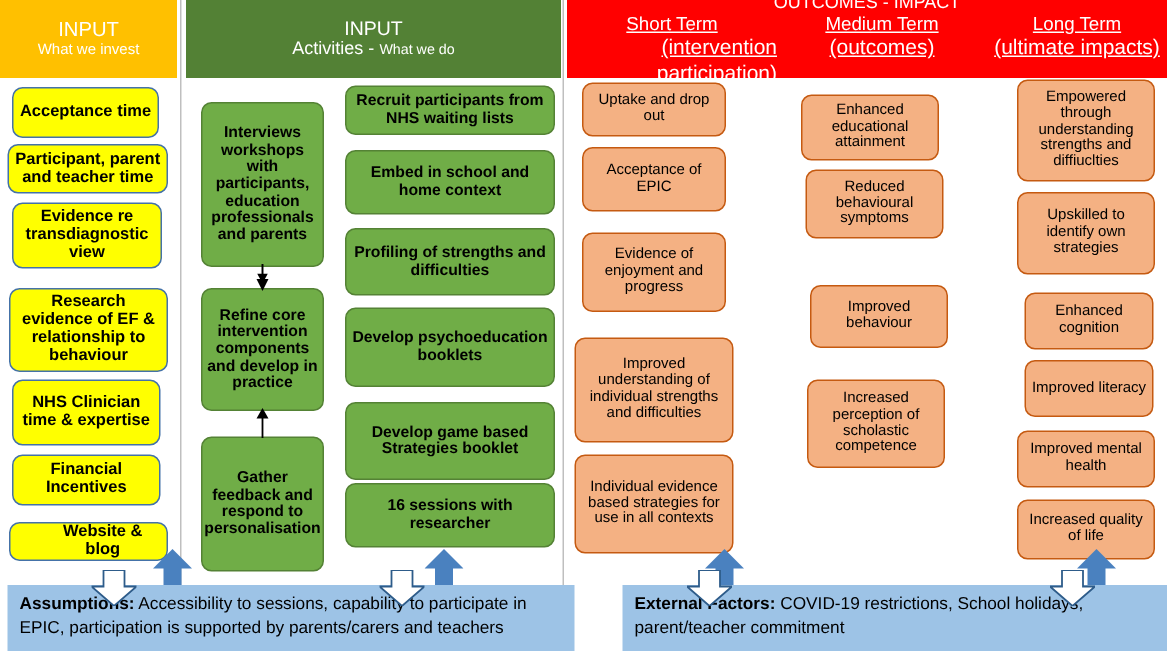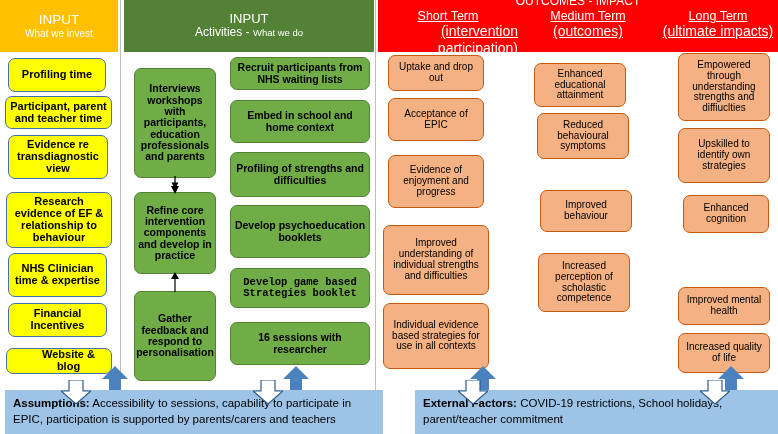--- a/index.html
+++ b/index.html
@@ -98,21 +98,21 @@
         <div class="oc-main">Long Term</div>
         <div class="oc-sub">(ultimate impacts)</div>
       </div>
     </div>
   </div>
 
   <div class="vsep" style="left:120px; top:0px; height:392px;"></div>
   <div class="vsep" style="left:375px; top:0px; height:392px;"></div>
 
   <div class="node yellow" style="left:8px; top:58px; width:98px; height:34px;">
-    <span>Profiling time</span>
+    <span>Acceptance time</span>
     </div>
 
   <div class="node yellow" style="left:5px; top:96px; width:107px; height:33px;">
     <span>Participant, parent and teacher time</span>
     </div>
 
   <div class="node yellow" style="left:8px; top:135px; width:100px; height:44px;">
     <span>Evidence re transdiagnostic view</span>
     </div>
 
@@ -168,21 +168,21 @@
     </div>
 
   <div class="node green" style="left:230px; top:152px; width:140px; height:45px;">
     <span>Profiling of strengths and difficulties</span>
     </div>
 
   <div class="node green" style="left:230px; top:205px; width:140px; height:53px;">
     <span>Develop psychoeducation booklets</span>
     </div>
 
-  <div class="node green" style="left:230px; top:268px; width:140px; height:40px;font-family:Liberation Mono, monospace;">
+  <div class="node green" style="left:230px; top:268px; width:140px; height:52px;">
     <span>Develop game based Strategies booklet</span>
     </div>
 
   <div class="node green" style="left:230px; top:322px; width:140px; height:43px;">
     <span>16 sessions with researcher</span>
     </div>
 
   <div class="node orange" style="left:388px; top:55px; width:96px; height:36px;">
     <span>Uptake and drop out</span>
     </div>
@@ -224,20 +224,23 @@
     </div>
 
   <div class="node orange" style="left:678px; top:128px; width:92px; height:55px;">
     <span>Upskilled to identify own strategies</span>
     </div>
 
   <div class="node orange" style="left:683px; top:195px; width:86px; height:38px;">
     <span>Enhanced cognition</span>
     </div>
 
+  <div class="node orange" style="left:683px; top:240px; width:86px; height:38px;">
+    <span>Improved literacy</span>
+    </div>
 
   <div class="node orange" style="left:678px; top:287px; width:92px; height:38px;">
     <span>Improved mental health</span>
     </div>
 
   <div class="node orange" style="left:678px; top:333px; width:92px; height:40px;">
     <span>Increased quality of life</span>
     </div>
 
   <div class="arrow" style="left:102px; top:366px;">

